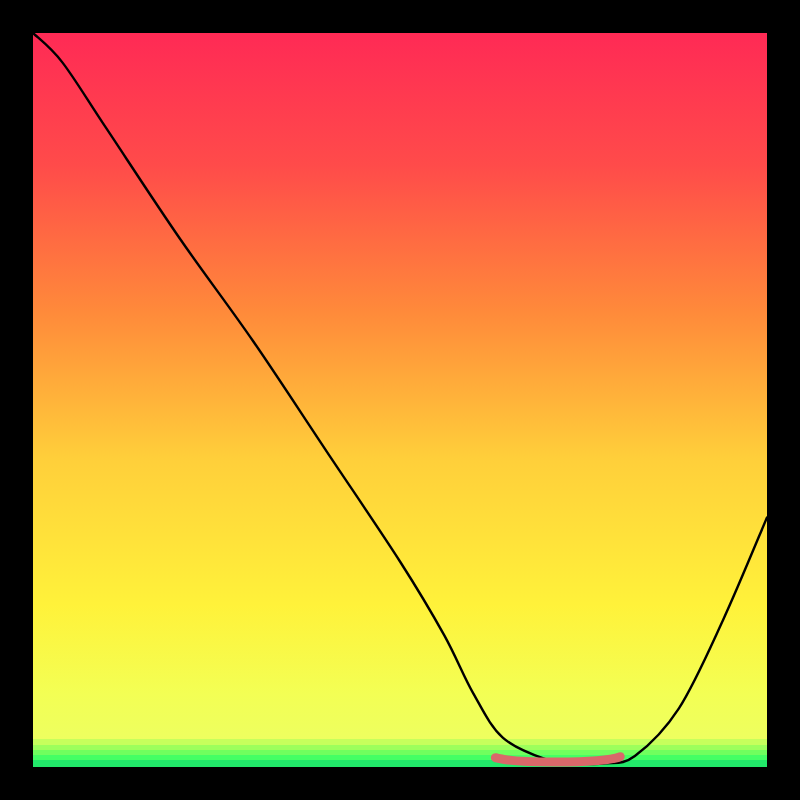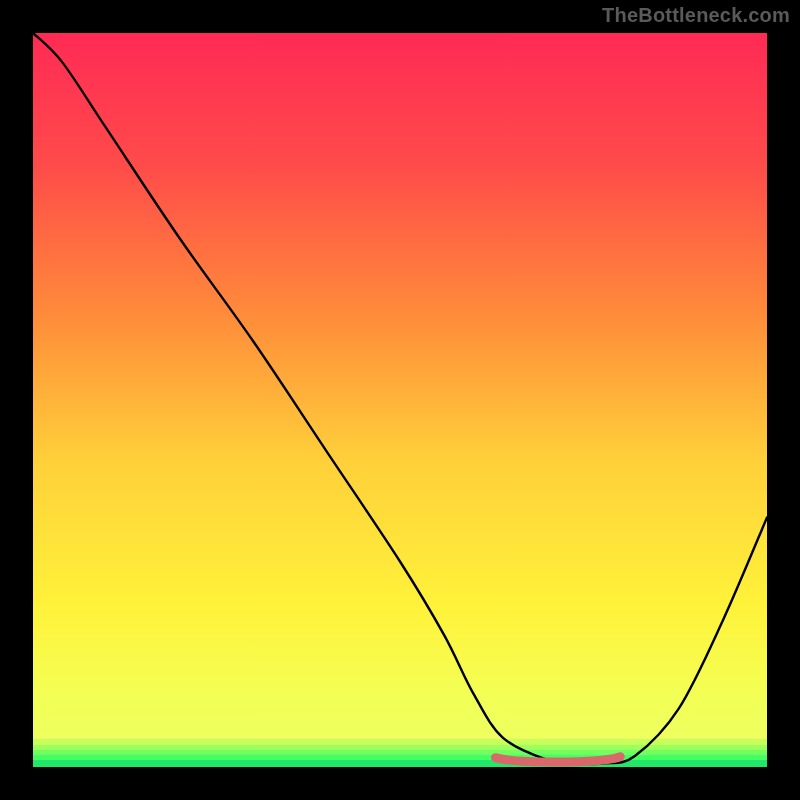--- a/index.html
+++ b/index.html
@@ -38,21 +38,20 @@
     display: block;
     width: 734px;
     height: 734px;
   }
 </style>
 </head>
 <body>
 
 <div class="frame">
 
-  <div class="watermark">TheBottleneck.com</div>
 
   <div class="plot-wrap">
     <svg class="plot" viewBox="0 0 734 734">
       <defs>
         <linearGradient id="bg-grad" x1="0" y1="0" x2="0" y2="1">
           <stop offset="0%" stop-color="#ff2a55"></stop>
           <stop offset="18%" stop-color="#ff4b4a"></stop>
           <stop offset="38%" stop-color="#ff8a3a"></stop>
           <stop offset="58%" stop-color="#ffcf3a"></stop>
           <stop offset="78%" stop-color="#fff23a"></stop>

